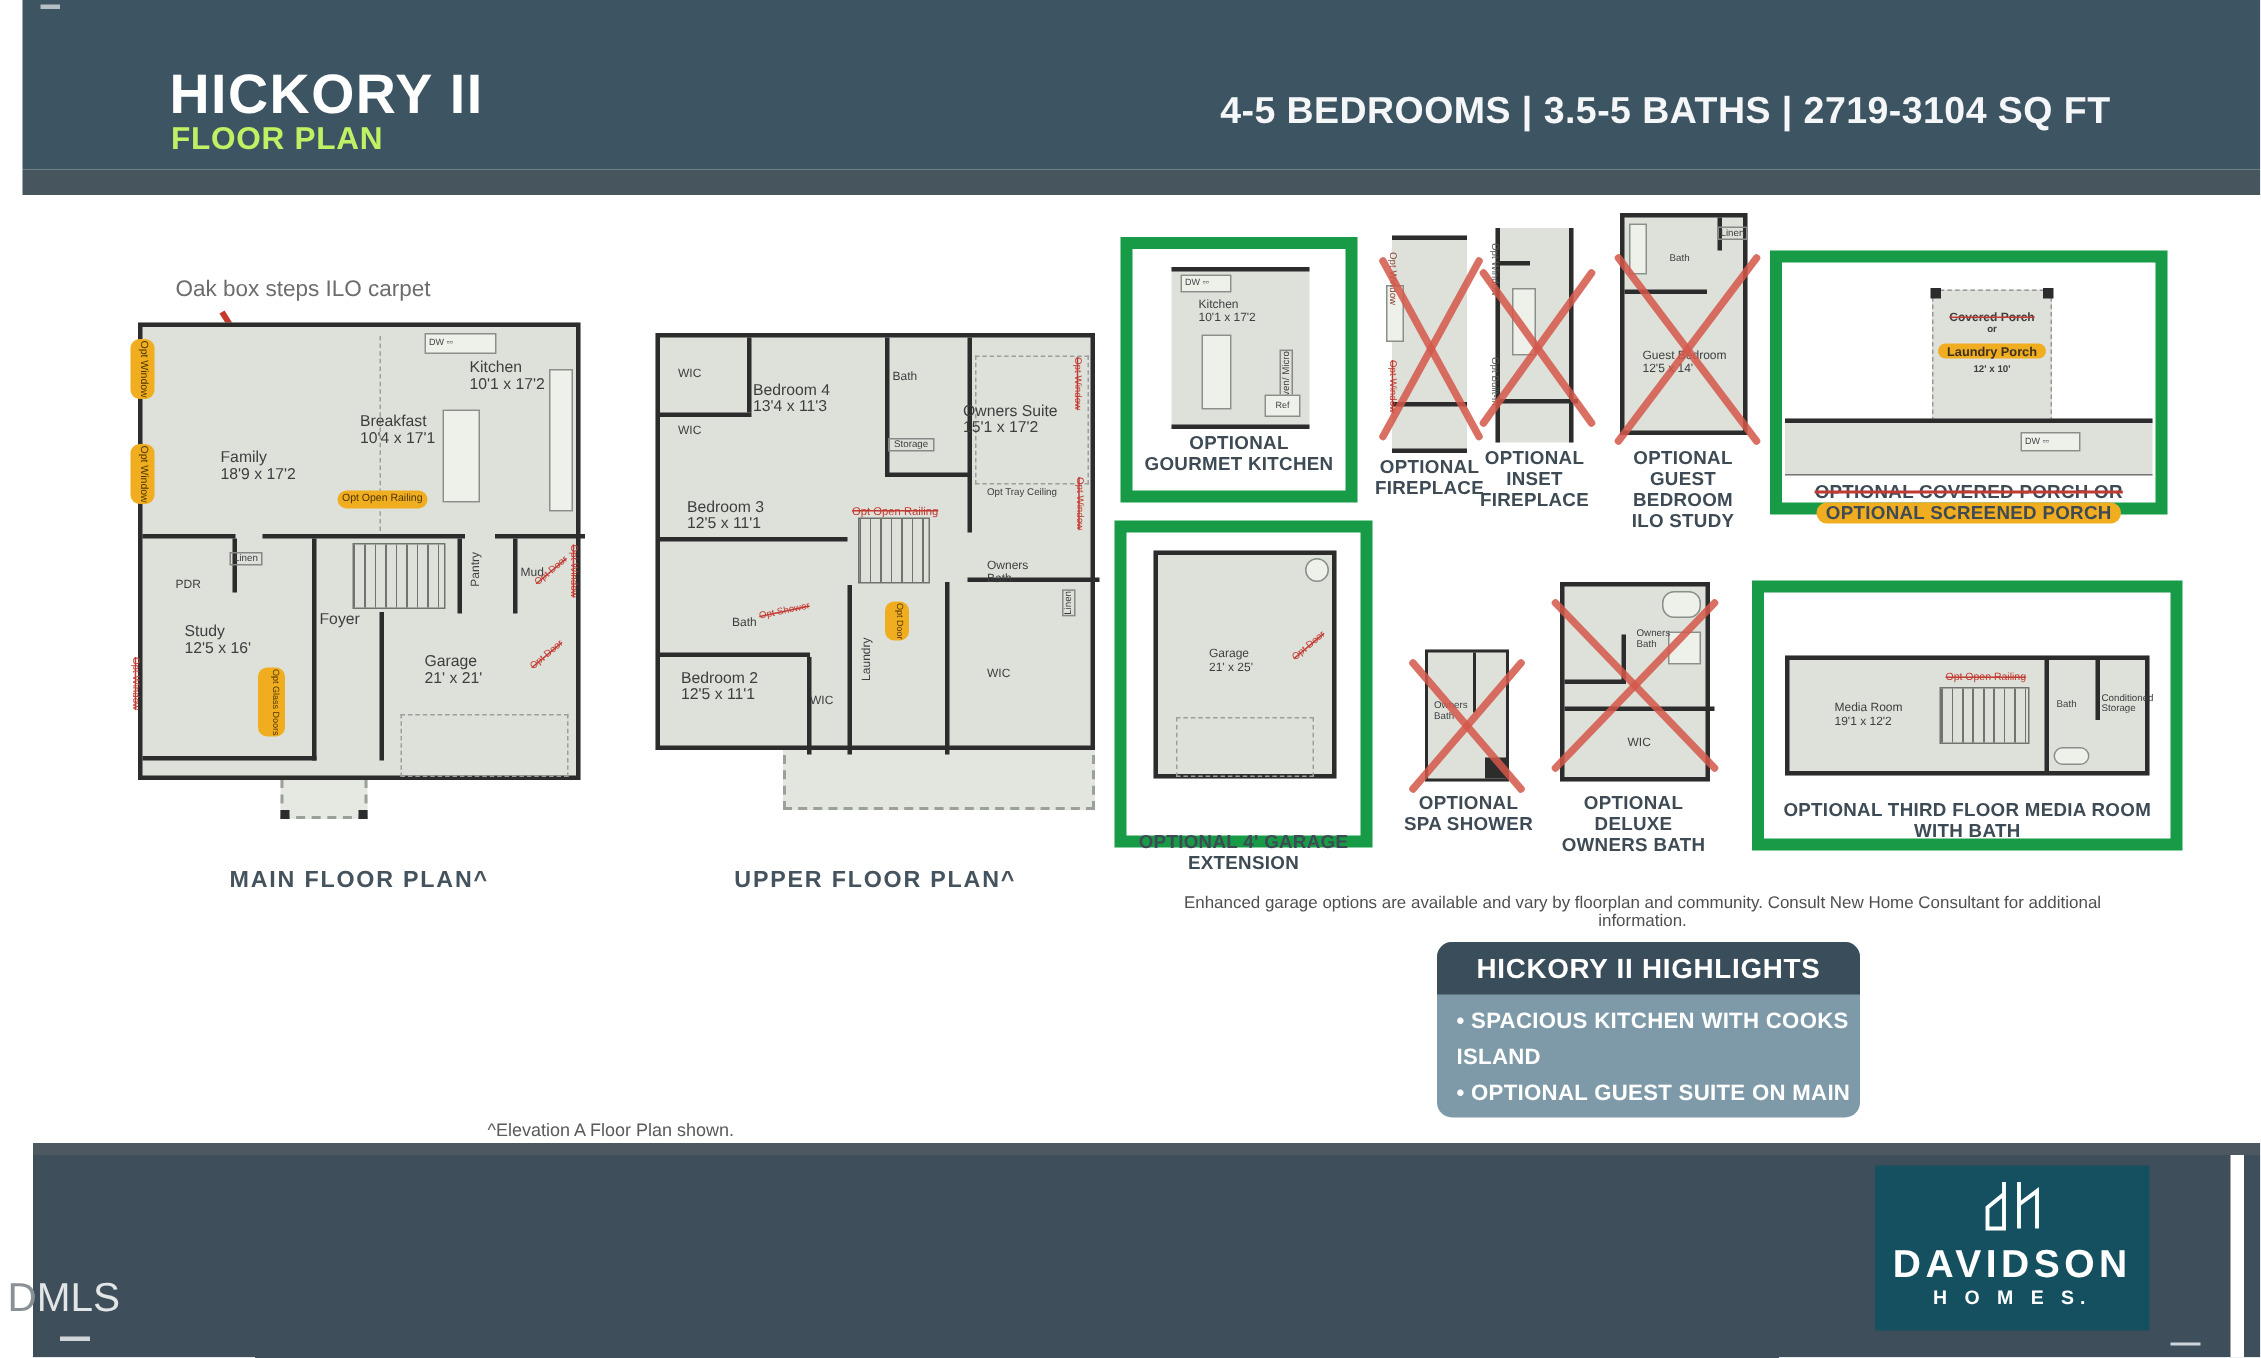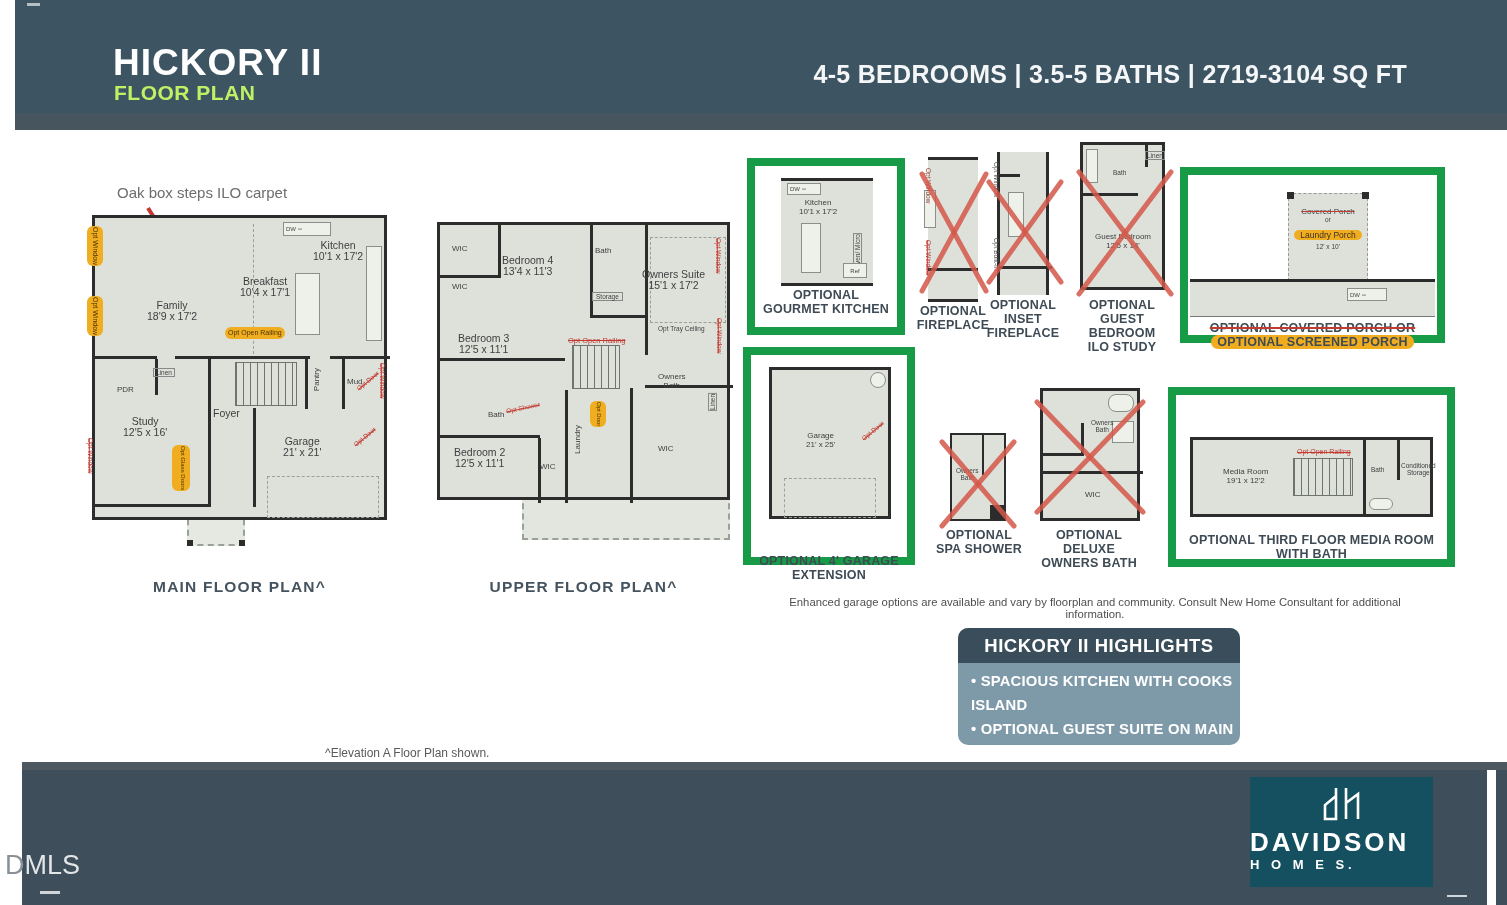--- a/index.html
+++ b/index.html
@@ -9,21 +9,21 @@
   
   .band{background:#3d5463;}
   
   .fp{position:absolute;background:#dee1da;border:3px solid #2c2c2c;box-sizing:border-box;}
   .wall{position:absolute;background:#2c2c2c;}
   .dash{position:absolute;border:1px dashed #9aa09a;box-sizing:border-box;}
   .porchbx{position:absolute;background:#e6e8e2;border:2px dashed #9aa09a;box-sizing:border-box;}
   .fixture{position:absolute;background:#eef0ea;border:1px solid #8a8f8a;box-sizing:border-box;}
   .stairs{position:absolute;background:repeating-linear-gradient(90deg,#6f746f 0 1px,rgba(0,0,0,0) 1px 7px);border:1px solid #6f746f;box-sizing:border-box;}
   
-  .rm{position:absolute;color:#3d3f3f;font-size:10.5px;line-height:1.08;text-align:center;white-space:nowrap;}
+  .rm{position:absolute;color:#3d3f3f;font-size:10.5px;line-height:1.08;text-align:left;white-space:nowrap;}
   .rm.sm{font-size:8px;}
   .rm.xs{font-size:6.5px;}
   .vtext{writing-mode:vertical-rl;transform:rotate(180deg);}
   
   .tag{position:absolute;background:#f0ad1f;color:#4c3500;border-radius:6px;font-size:7px;line-height:10px;padding:1px 3px;white-space:nowrap;text-align:center;}
   .tagv{writing-mode:vertical-rl;line-height:10px;}
   
   .redt{position:absolute;color:#c23b32;font-size:6.5px;line-height:1.05;text-decoration:line-through;white-space:nowrap;}
   .redv{writing-mode:vertical-rl;}
   
@@ -237,21 +237,21 @@
     <line x1="4" y1="4" x2="96" y2="126" stroke="#d4584a" stroke-width="5" stroke-linecap="round" opacity=".85"></line>
     <line x1="96" y1="4" x2="4" y2="126" stroke="#d4584a" stroke-width="5" stroke-linecap="round" opacity=".85"></line>
   </svg>
   <div class="ocap" style="left:1072px;top:298px;width:100px;">
     <div>OPTIONAL GUEST</div>
       <div>BEDROOM</div>
       <div>ILO STUDY</div>
     </div>
 
   <div class="gbox" style="left:1180px;top:167px;width:265px;height:176px;">
-    <div class="abs" style="left:100px;top:18px;width:78px;height:86px;background:#dee1da;border:1px dashed #999;">
+    <div class="abs" style="left:100px;top:18px;width:78px;height:86px;background:#dee1da;border:1px dashed #999;font-weight:bold;">
       <div class="wall" style="left:-2px;top:-2px;width:7px;height:7px;"></div>
       <div class="wall" style="right:-2px;top:-2px;width:7px;height:7px;"></div>
       <div class="redt" style="position:static;display:block;margin-top:14px;text-align:center;font-size:8px;color:#3d3f3f;text-decoration-color:#c23b32;">Covered Porch</div>
       <div class="rm xs" style="position:static;display:block;text-align:center;">or</div>
       <div style="text-align:center;margin-top:1px;">
         <span class="hl" style="font-size:8.5px;color:#3d3020;">Laundry Porch</span></div>
       <div class="rm xs" style="position:static;display:block;text-align:center;margin-top:1px;">12' x 10'</div>
     </div>
     <div class="abs" style="left:2px;top:104px;width:245px;height:34px;background:#dee1da;border-top:3px solid #2c2c2c;border-bottom:1px solid #777;">
       <div class="fixture" style="right:48px;top:6px;width:40px;height:13px;font-size:6px;color:#444;line-height:12px;padding:0 2px;">
@@ -350,21 +350,21 @@
 
     </div>
   </div>
 
   <div class="abs" style="left:325px;top:746px;font-size:12px;color:#5a5a5a;">^Elevation A Floor Plan shown.</div>
 
   <div class="abs" style="left:22px;top:762px;width:1485px;height:8px;background:#4d5861;"></div>
   <div class="abs" style="left:22px;top:770px;width:1485px;height:135px;background:#3e4e5a;"></div>
   <div class="abs" style="left:1487px;top:770px;width:9px;height:135px;background:#fff;"></div>
 
-  <div class="abs" style="left:1250px;top:777px;width:183px;height:110px;background:#14505f;">
+  <div class="abs" style="left:1250px;top:777px;width:183px;height:110px;background:#14505f;text-align:center;">
     <svg style="left:70px;top:10px;" width="44" height="36" viewBox="0 0 44 36">
       <path d="M16 1 V32 H5 V18 L16 9" fill="none" stroke="#fff" stroke-width="2.6"></path>
       <path d="M26 1 V32 M26 16 L38 7 V32" fill="none" stroke="#fff" stroke-width="2.6"></path>
     </svg>
     <div style="position:absolute;left:0;top:50px;width:100%;color:#fff;font-size:26px;font-weight:bold;letter-spacing:3px;">DAVIDSON</div>
     <div style="position:absolute;left:0;top:80px;width:100%;color:#fff;font-size:13px;font-weight:bold;letter-spacing:4px;">H O M E S.</div>
   </div>
 
   <div class="abs" style="left:5px;top:850px;font-size:27px;">
     <span style="color:#8a9196;">D</span><span style="color:#e2e6e7;">MLS</span>

